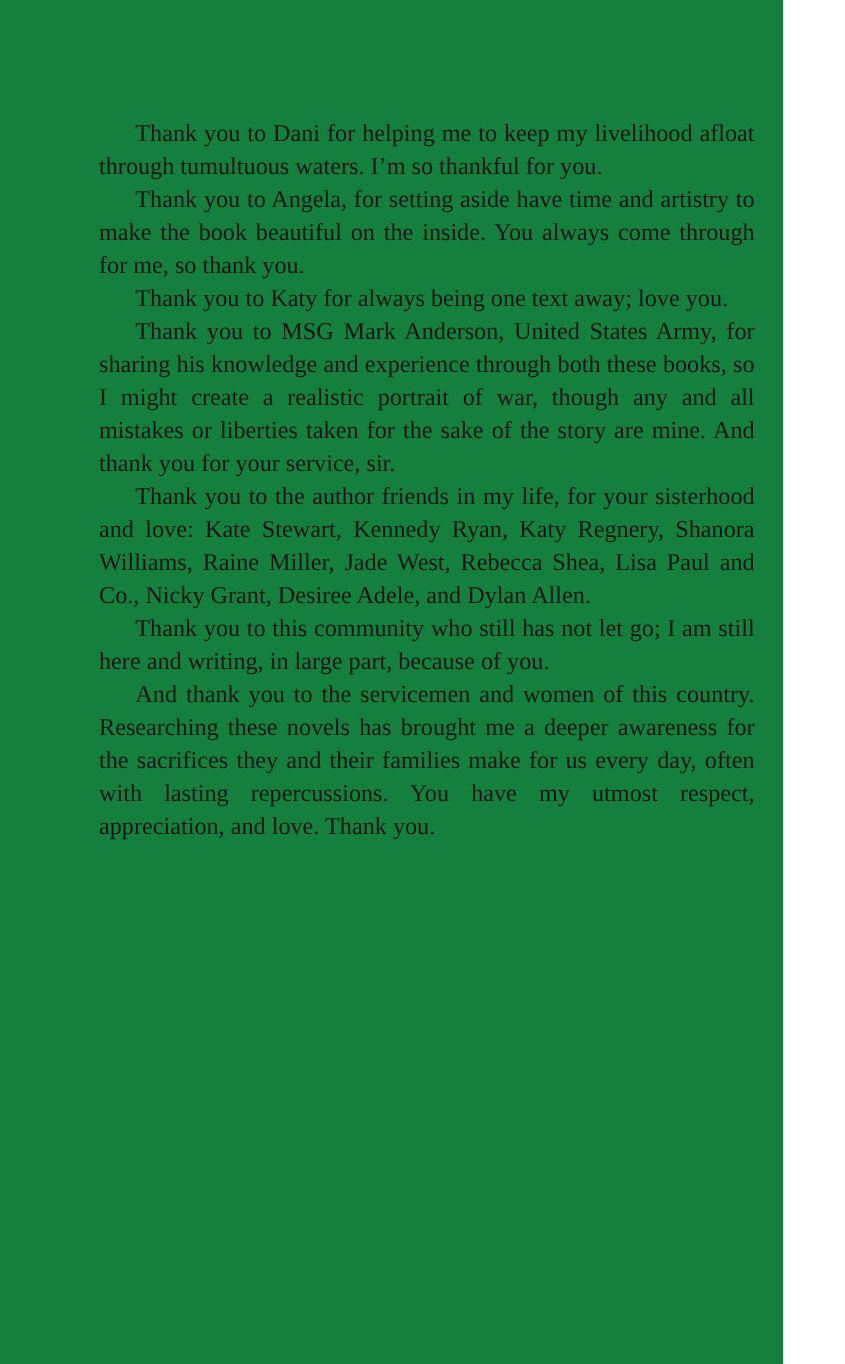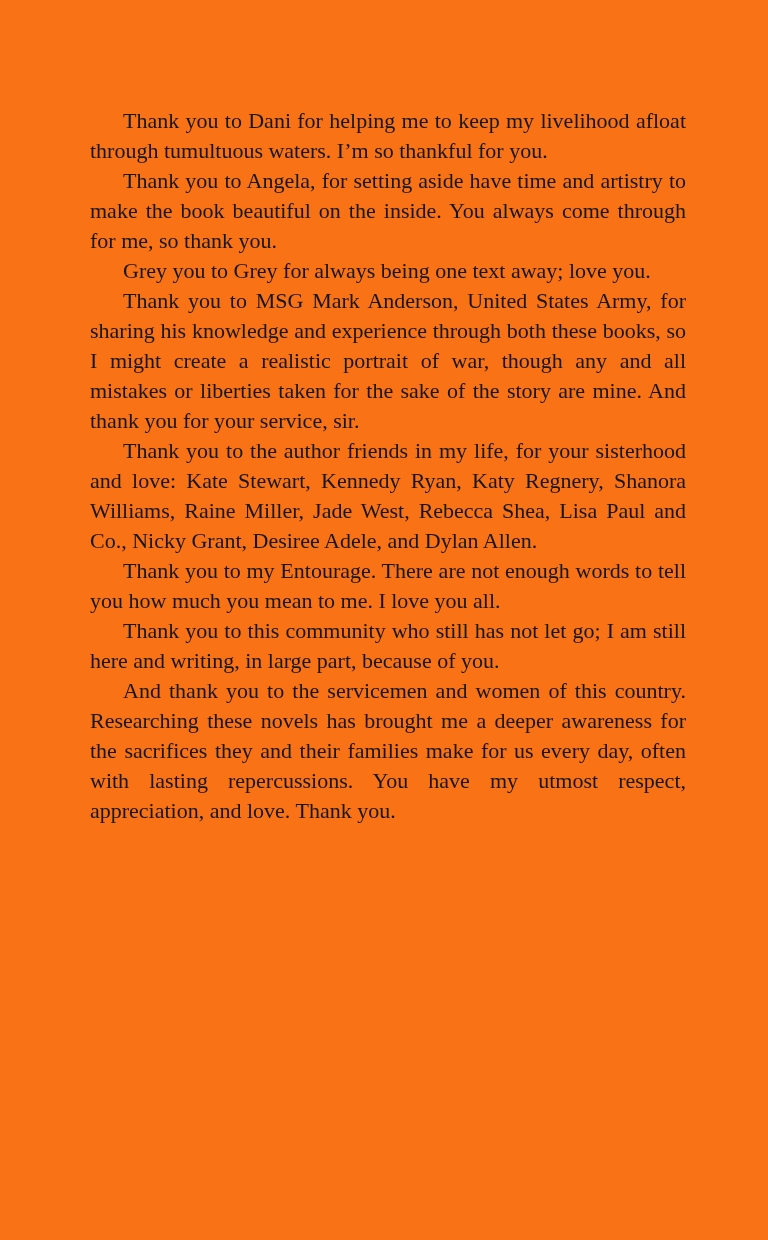--- a/index.html
+++ b/index.html
@@ -2,23 +2,23 @@
 <html lang="en"><head>
 <meta charset="utf-8">
 <style>
   html, body {
     margin: 0;
     padding: 0;
     background: #ffffff;
   }
   .page {
     position: relative;
-    width: 768px;
+    width: 712px;
     height: 1240px;
-    background: #f97316;
+    background: #15803d;
     box-sizing: border-box;
     overflow: hidden;
   }
   .text-block {
     position: absolute;
     top: 106px;
     left: 90px;
     width: 596px;
     color: #161616;
     font-family: "Liberation Serif", "DejaVu Serif", serif;
@@ -34,20 +34,19 @@
     text-indent: 33px;
   }
 </style>
 </head>
 <body>
 
 <div class="page">
   <div class="text-block">
     <p>Thank you to Dani for helping me to keep my livelihood afloat through tumultuous waters. I’m so thankful for you.</p>
     <p>Thank you to Angela, for setting aside have time and artistry to make the book beautiful on the inside. You always come through for me, so thank you.</p>
-    <p>Grey you to Grey for always being one text away; love you.</p>
+    <p>Thank you to Katy for always being one text away; love you.</p>
     <p>Thank you to MSG Mark Anderson, United States Army, for sharing his knowledge and experience through both these books, so I might create a realistic portrait of war, though any and all mistakes or liberties taken for the sake of the story are mine. And thank you for your service, sir.</p>
     <p>Thank you to the author friends in my life, for your sisterhood and love: Kate Stewart, Kennedy Ryan, Katy Regnery, Shanora Williams, Raine Miller, Jade West, Rebecca Shea, Lisa Paul and Co., Nicky Grant, Desiree Adele, and Dylan Allen.</p>
-    <p>Thank you to my Entourage. There are not enough words to tell you how much you mean to me. I love you all.</p>
     <p>Thank you to this community who still has not let go; I am still here and writing, in large part, because of you.</p>
     <p>And thank you to the servicemen and women of this country. Researching these novels has brought me a deeper awareness for the sacrifices they and their families make for us every day, often with lasting repercussions. You have my utmost respect, appreciation, and love. Thank you.</p>
   </div>
 </div>
 
 </body></html>

